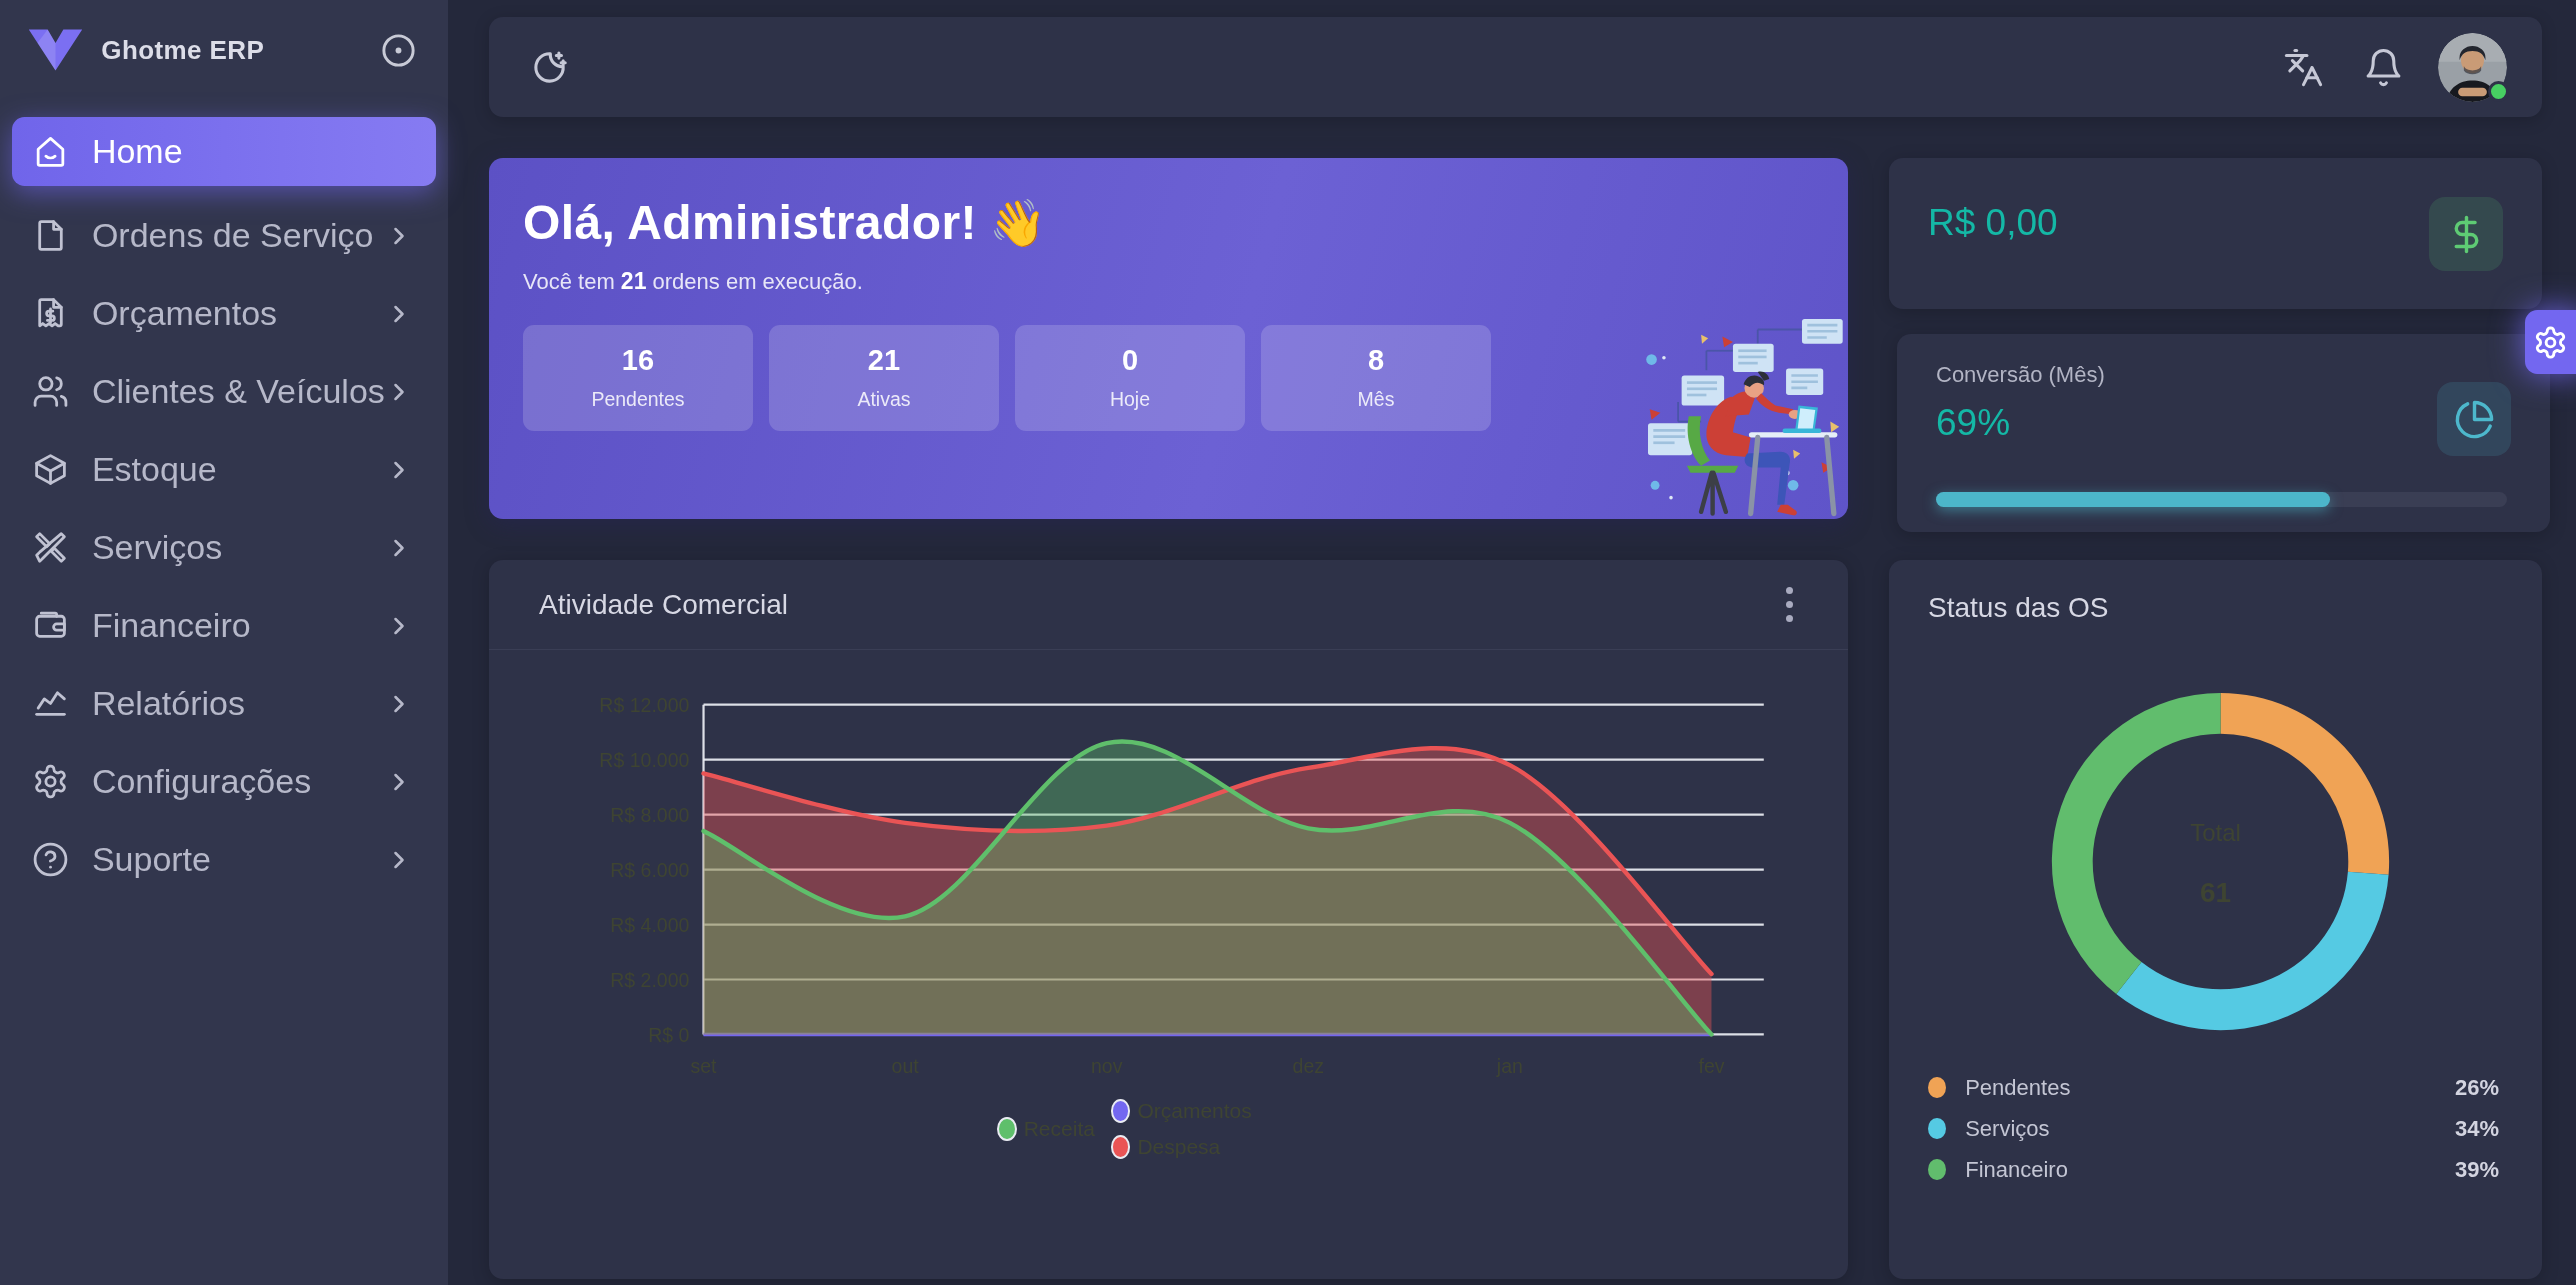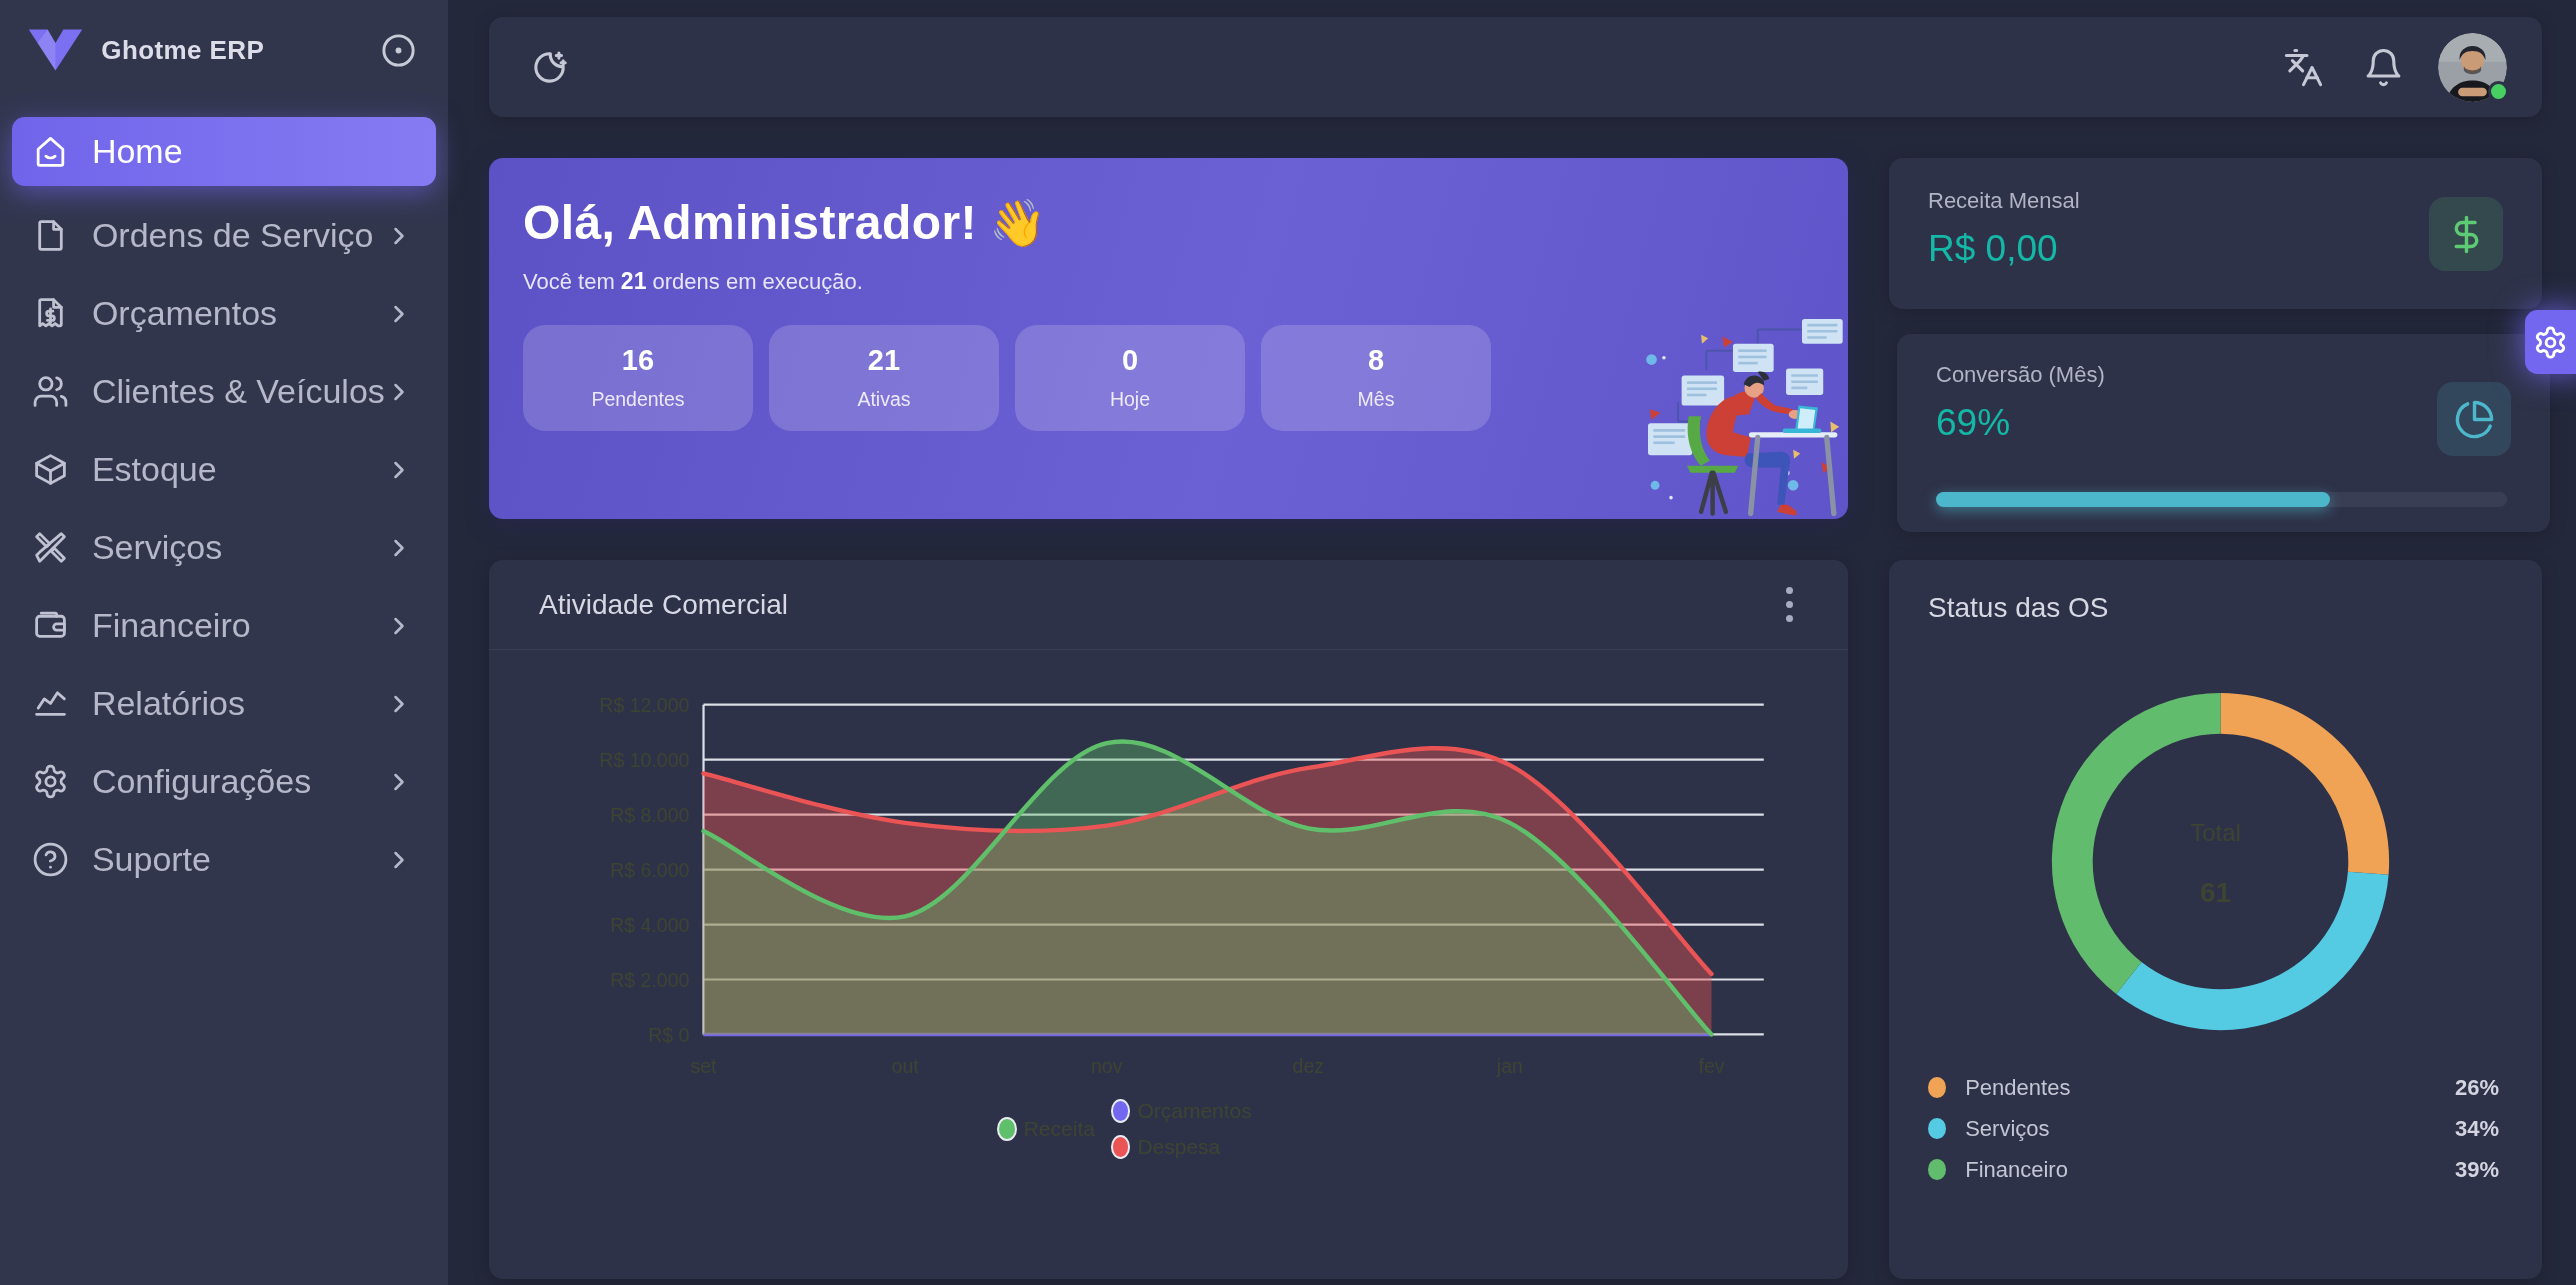--- a/index.html
+++ b/index.html
@@ -39,21 +39,21 @@
 
   
   .welcome{position:absolute;left:489px;top:158px;width:1359px;height:361px;border-radius:14px;
            background:linear-gradient(105deg,#5c51c5 0%,#6c61d4 55%,#5f54c9 100%);
            padding:37px 35px 0 34px;overflow:hidden;box-shadow:0 5.3px 23px rgba(40,35,100,.35);}
   .welcome h1{margin:0;font-size:48px;font-weight:bold;color:#ffffff;letter-spacing:0.4px;}
   .welcome .emoji{font-size:46px;margin-left:12.4px;}
   .welcome-sub{margin-top:17.7px;font-size:22px;color:rgba(255,255,255,.85);}
   .welcome-sub b{color:#ffffff;font-size:23px;}
   .stats-row{display:flex;gap:16px;margin-top:30px;}
-  .stat-box{width:230px;height:106px;background:rgba(255,255,255,.17);border-radius:22px;
+  .stat-box{width:230px;height:106px;background:rgba(255,255,255,.17);border-radius:11px;
             display:flex;flex-direction:column;align-items:center;justify-content:center;}
   .stat-value{font-size:29px;font-weight:bold;color:#ffffff;}
   .stat-label{font-size:19.5px;color:rgba(255,255,255,.85);margin-top:10.6px;}
   .illustration{position:absolute;right:0;bottom:0;width:223px;height:202px;}
 
   
   .card{position:absolute;background:#2e3248;border-radius:14px;box-shadow:0 3.5px 17.7px rgba(0,0,0,.2);}
 
   
   .chart-card{left:489px;top:560px;width:1359px;height:719px;}
@@ -406,21 +406,20 @@
           </span>
           <span class="cl-item">
       <span class="cl-dot" style="background:#ea5455"></span>
       <span class="cl-label">Despesa</span>
           </span>
         </span>
       </div>
   </section>
 
   <section class="card kpi-revenue">
-    <div class="kpi-label">Receita Mensal</div>
     <div class="kpi-value">R$ 0,00</div>
     <div class="kpi-icon green">
       <svg viewBox="0 0 24 24" fill="none" stroke="currentColor" stroke-width="2" stroke-linecap="round" stroke-linejoin="round">
         <line x1="12" y1="2" x2="12" y2="22"></line>
         <path d="M17 5H9.5a3.5 3.5 0 0 0 0 7h5a3.5 3.5 0 0 1 0 7H6"></path>
       </svg>
     </div>
   </section>
 
   <section class="card kpi-conversion">

